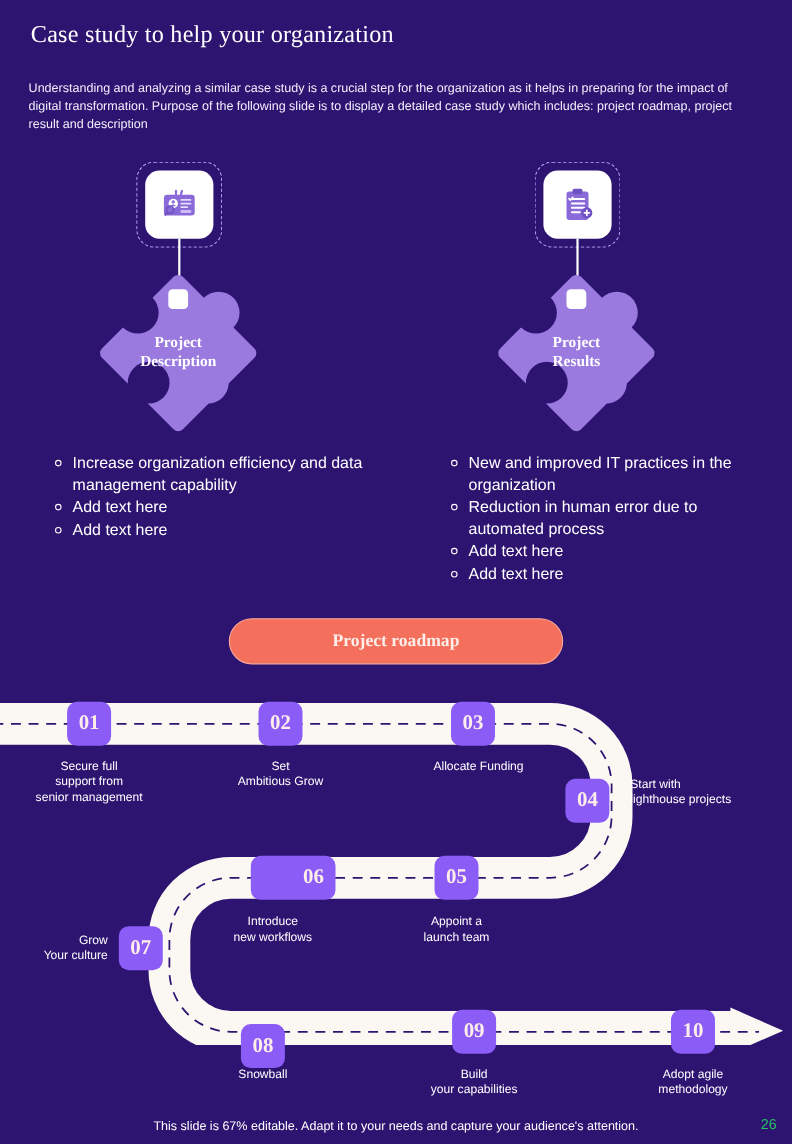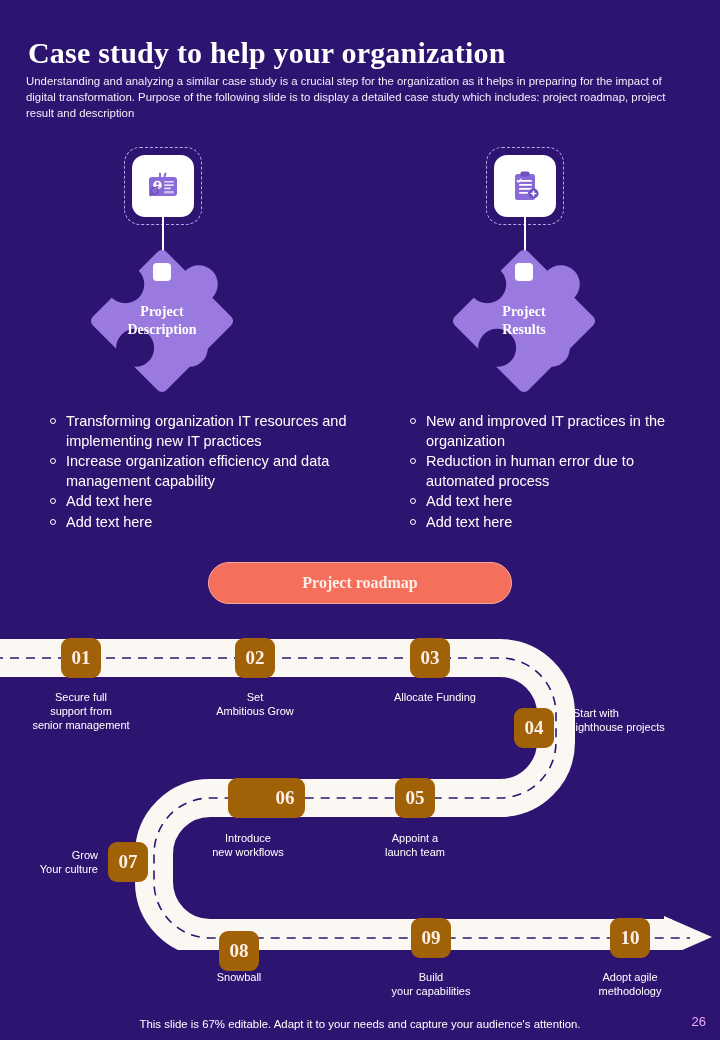--- a/index.html
+++ b/index.html
@@ -8,21 +8,21 @@
     background:#2e1471;
     font-family:"Liberation Sans", sans-serif;
     color:#ffffff;
   }
   .slide{position:absolute;inset:0;}
 
   
   .title{
     position:absolute;left:28px;top:18px;
     font-family:"Liberation Serif", serif;
-    font-weight:bold;font-size:30px;letter-spacing:.2px;color:#ffffff;margin-top:18px;
+    font-weight:normal;font-size:22px;letter-spacing:.2px;color:#ffffff;
   }
   .subtitle{
     position:absolute;left:26px;top:73px;width:668px;
     font-size:11.4px;line-height:16px;color:#f2eefb;
   }
 
   
   .icon-wrap{position:absolute;width:62px;height:62px;}
   .icon-dash{
     position:absolute;left:-8px;top:-8px;width:78px;height:78px;
@@ -86,40 +86,40 @@
     display:flex;align-items:center;justify-content:center;
     font-family:"Liberation Serif", serif;font-weight:bold;font-size:16px;
     color:#fdeeea;
   }
 
   
   .road{position:absolute;left:0;top:620px;width:720px;height:330px;}
 
   .num{
     position:absolute;width:40px;height:40px;border-radius:9px;
-    background:#a16207;
+    background:#8b5cf6;
     display:flex;align-items:center;justify-content:center;
     font-family:"Liberation Serif", serif;font-weight:bold;font-size:19px;
     color:#fdeeea;
   }
   .step-label{
     position:absolute;font-size:11px;line-height:14px;color:#ffffff;
     white-space:pre-line;
   }
   .step-label.center{text-align:center;}
   .step-label.left{text-align:left;}
   .step-label.right{text-align:right;}
 
   
   .footer{
     position:absolute;left:0;top:1018px;width:720px;text-align:center;
     font-size:11.4px;color:#ffffff;
   }
   .pagenum{
-    position:absolute;right:14px;top:1014px;font-size:13px;color:#f0abfc;
+    position:absolute;right:14px;top:1014px;font-size:13px;color:#22c55e;
   }
 </style>
 </head>
 <body>
 
 <div class="slide">
 
   <div class="title">Case study to help your organization</div>
   <div class="subtitle">Understanding and analyzing a similar case study is a crucial step for the organization as it helps in preparing for the impact of digital transformation. Purpose of the following slide is to display a detailed case study which includes: project roadmap, project result and description</div>
 
@@ -151,21 +151,20 @@
       <div class="knob k-right"></div>
       <div class="notch n-left"></div>
       <div class="notch n-bottom"></div>
     </div>
     <div class="dia-sq" style="left:57px;top:8px;"></div>
     <div class="dia-label" style="top:48px;">Project</div>
     <div class="dia-label" style="top:66px;">Description</div>
   </div>
 
   <div class="bullets" style="left:42px;top:412px;width:310px;">
-    <div class="bullet">Transforming  organization IT resources and implementing  new IT  practices</div>
     <div class="bullet">Increase  organization efficiency and data management  capability</div>
     <div class="bullet">Add text here</div>
     <div class="bullet">Add text here</div>
   </div>
 
   <div class="icon-wrap" style="left:494px;top:155px;">
     <div class="icon-dash"></div>
     <div class="icon-tile">
       <svg width="36" height="36" viewBox="0 0 36 36">
         <rect x="8" y="6" width="20" height="26" rx="2.5" fill="#8a6ad8"></rect>

